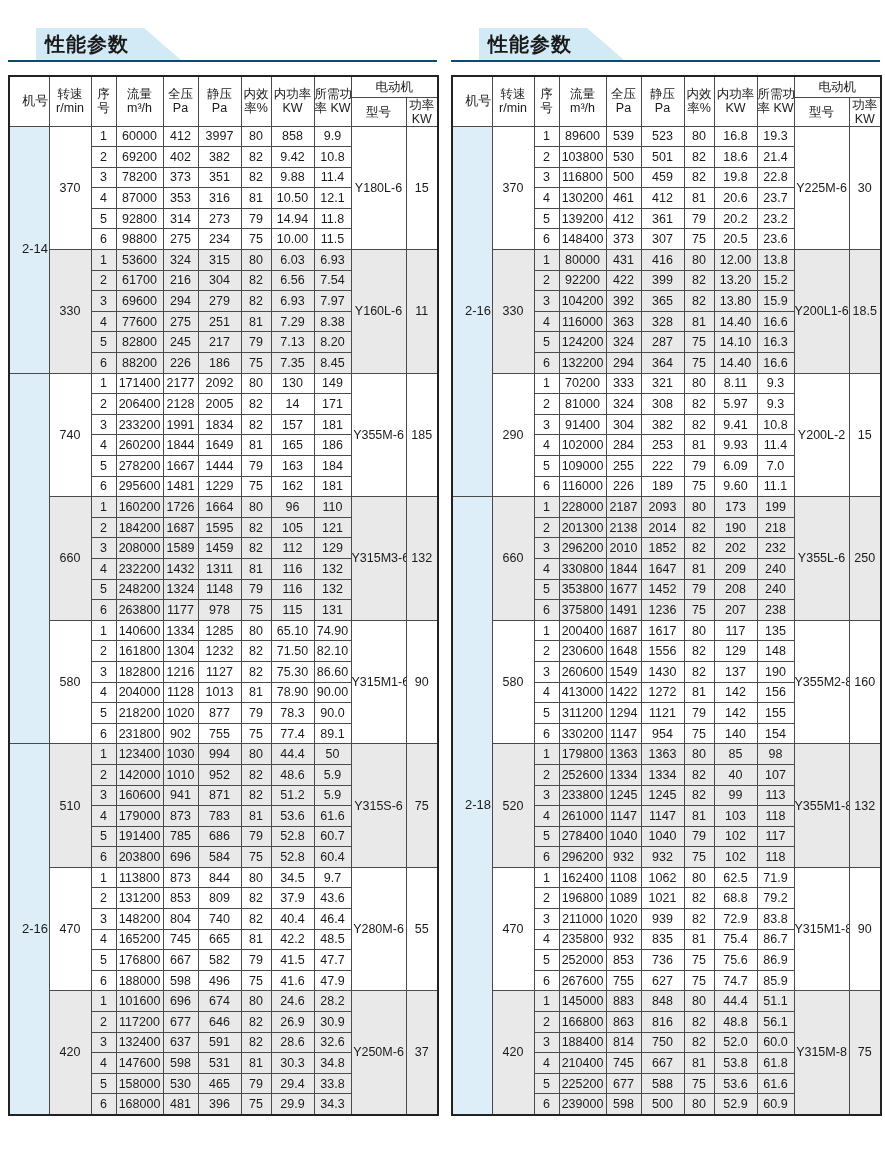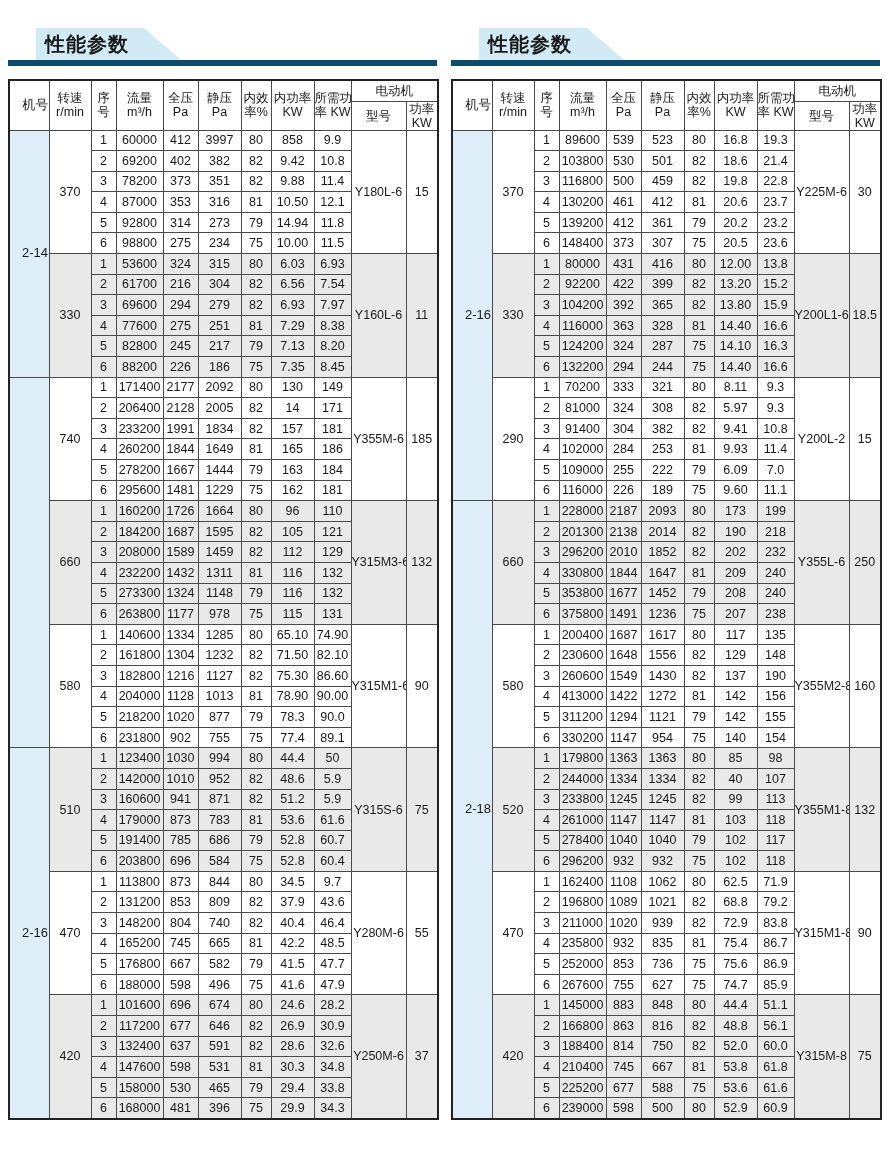--- a/index.html
+++ b/index.html
@@ -5,21 +5,21 @@
   * { box-sizing: border-box; }
   html,body { margin:0; padding:0; background:#ffffff; }
   body { width:885px; height:1161px; overflow:hidden;
          font-family:"Liberation Sans","DejaVu Sans",sans-serif; color:#1a1a1a; }
   .page { width:885px; height:1161px; background:#fff; }
   .title { margin:0; padding-top:9px; text-align:center;
            font-size:28px; font-weight:bold; letter-spacing:1px; }
   .panels { display:flex; justify-content:space-between;
             padding:0 5px 0 8px; margin-top:28px; }
   .panel { width:429px; }
-  .section-header { width:100%; border-bottom:6px solid #0c4a6e;padding-left:28px; }
+  .section-header { width:100%; border-bottom:2px solid #0c4a6e;padding-left:28px; }
   .tab { width:145px; height:32px; background:var(--tab-blue,#d2e9f6);
          clip-path:polygon(0 0, 108px 0, 145px 32px, 0 32px);
          display:flex; align-items:center; padding-left:9px;
          font-size:20px; font-weight:bold; letter-spacing:1px; }
   table { border-collapse:collapse; table-layout:fixed; width:429px;
           margin-top:13px; border:2px solid #222; }
   th, td { border:1px solid #4a4a4a; text-align:center; vertical-align:middle;
            padding:0; overflow:hidden; white-space:nowrap;
            font-size:12.5px; font-weight:normal; line-height:1.12; }
   thead tr.h1 { height:21px; }
@@ -281,21 +281,21 @@
                 <td class="shade">4</td>
                 <td class="shade">232200</td>
                 <td class="shade">1432</td>
                 <td class="shade">1311</td>
                 <td class="shade">81</td>
                 <td class="shade">116</td>
                 <td class="shade">132</td>
               </tr>
               <tr>
                 <td class="shade">5</td>
-                <td class="shade">273300</td>
+                <td class="shade">248200</td>
                 <td class="shade">1324</td>
                 <td class="shade">1148</td>
                 <td class="shade">79</td>
                 <td class="shade">116</td>
                 <td class="shade">132</td>
               </tr>
               <tr>
                 <td class="shade">6</td>
                 <td class="shade">263800</td>
                 <td class="shade">1177</td>
@@ -680,21 +680,21 @@
                 <td class="shade">324</td>
                 <td class="shade">287</td>
                 <td class="shade">75</td>
                 <td class="shade">14.10</td>
                 <td class="shade">16.3</td>
               </tr>
               <tr>
                 <td class="shade">6</td>
                 <td class="shade">132200</td>
                 <td class="shade">294</td>
-                <td class="shade">244</td>
+                <td class="shade">364</td>
                 <td class="shade">75</td>
                 <td class="shade">14.40</td>
                 <td class="shade">16.6</td>
               </tr>
               <tr>
                 <td rowspan="6">290</td>
                 <td>1</td>
                 <td>70200</td>
                 <td>333</td>
                 <td>321</td>
@@ -871,21 +871,21 @@
                 <td class="shade">1363</td>
                 <td class="shade">1363</td>
                 <td class="shade">80</td>
                 <td class="shade">85</td>
                 <td class="shade">98</td>
                 <td class="shade" rowspan="6">Y355M1-8</td>
                 <td class="shade" rowspan="6">132</td>
               </tr>
               <tr>
                 <td class="shade">2</td>
-                <td class="shade">244000</td>
+                <td class="shade">252600</td>
                 <td class="shade">1334</td>
                 <td class="shade">1334</td>
                 <td class="shade">82</td>
                 <td class="shade">40</td>
                 <td class="shade">107</td>
               </tr>
               <tr>
                 <td class="shade">3</td>
                 <td class="shade">233800</td>
                 <td class="shade">1245</td>

